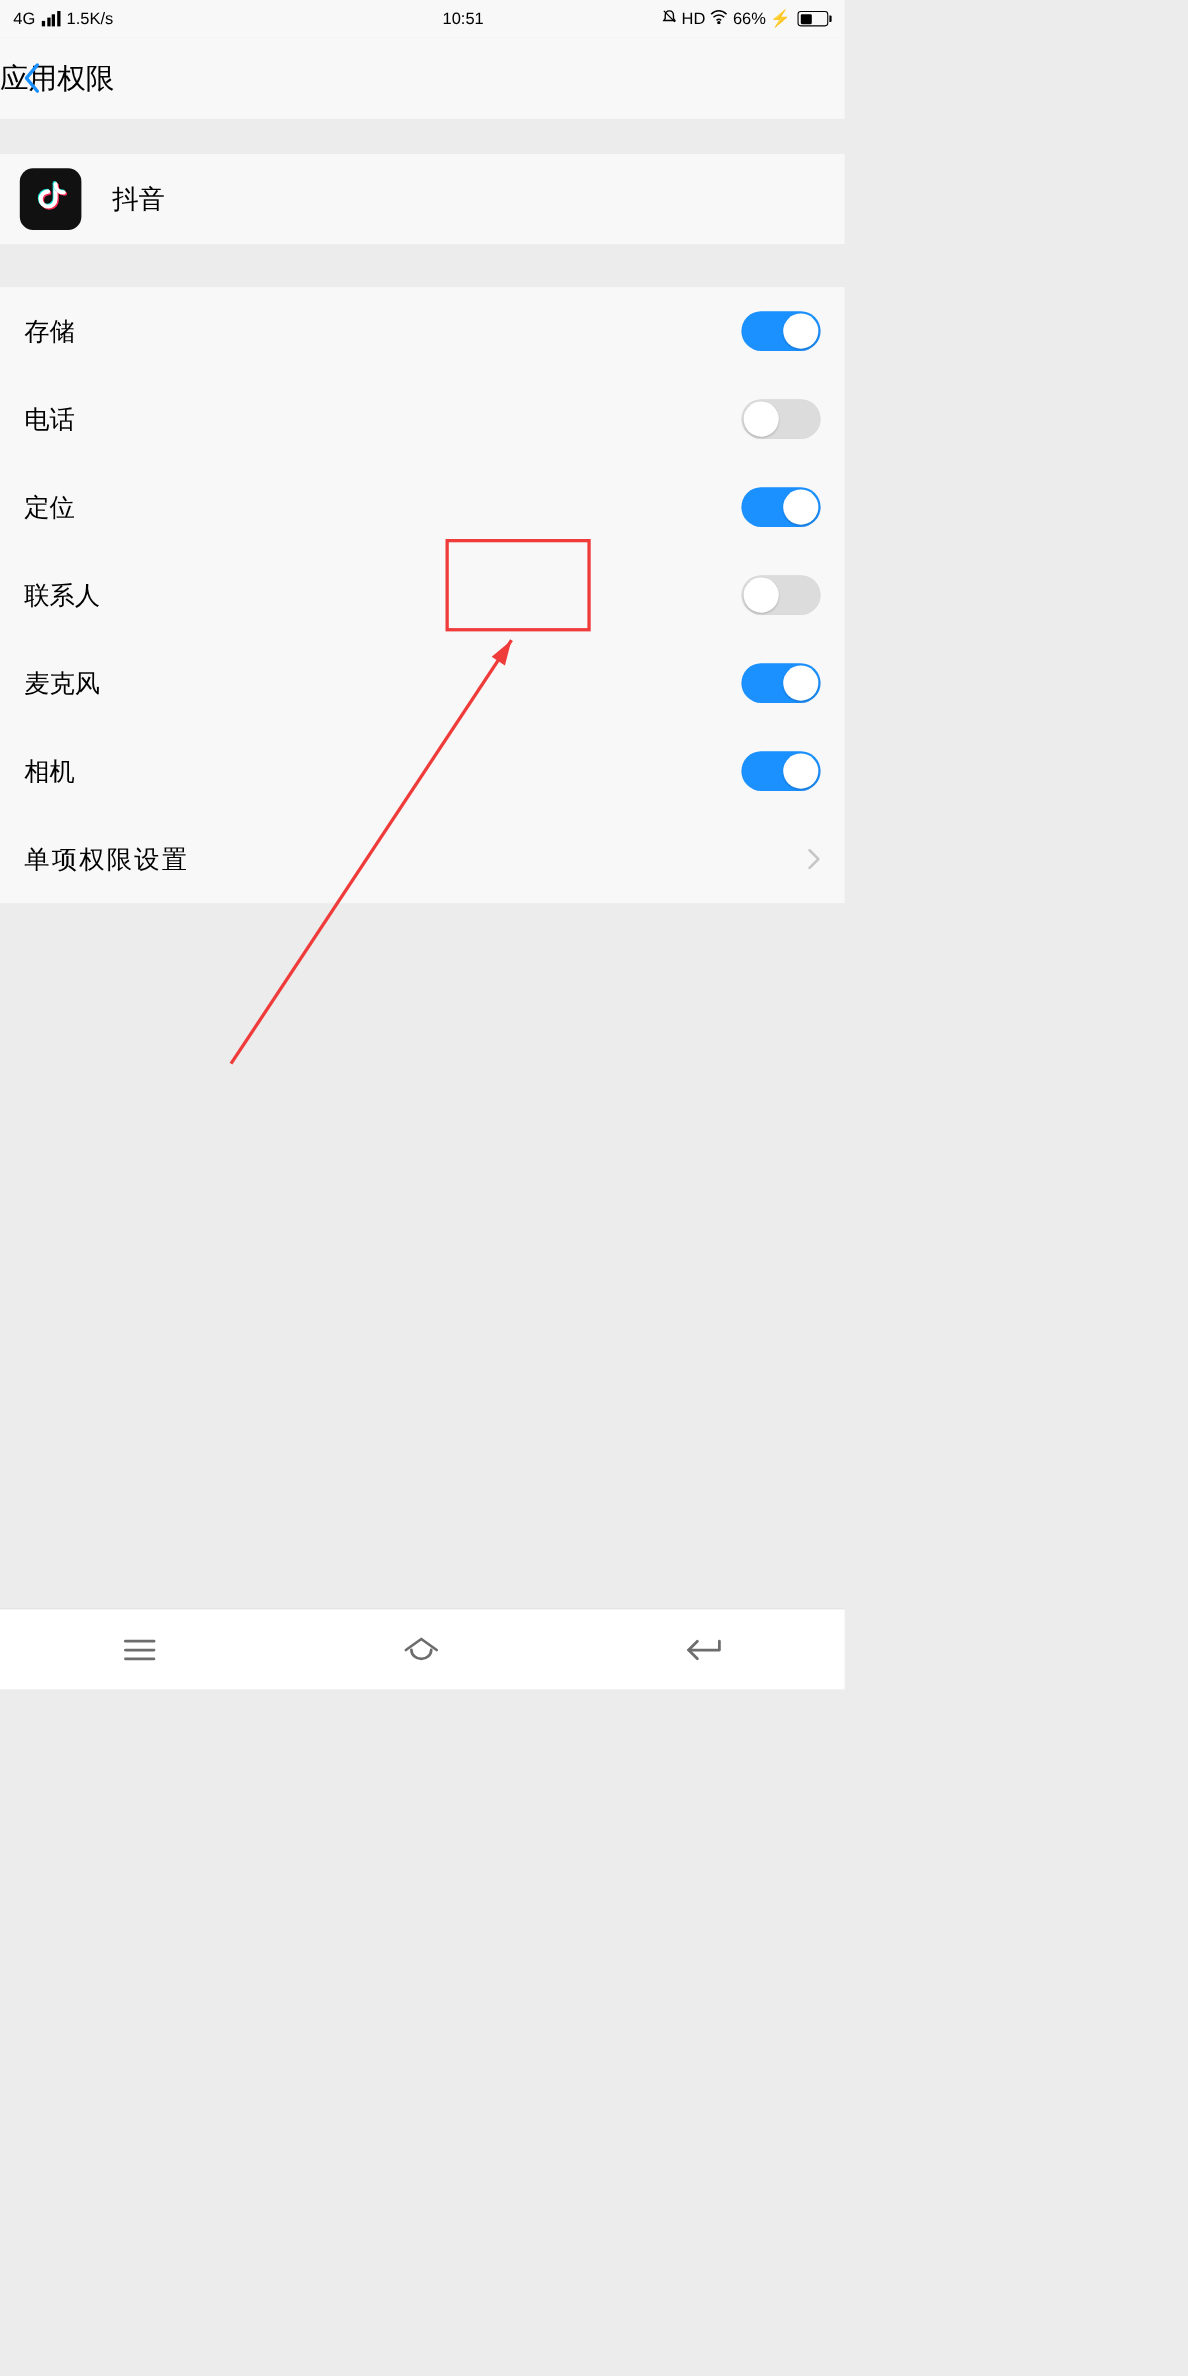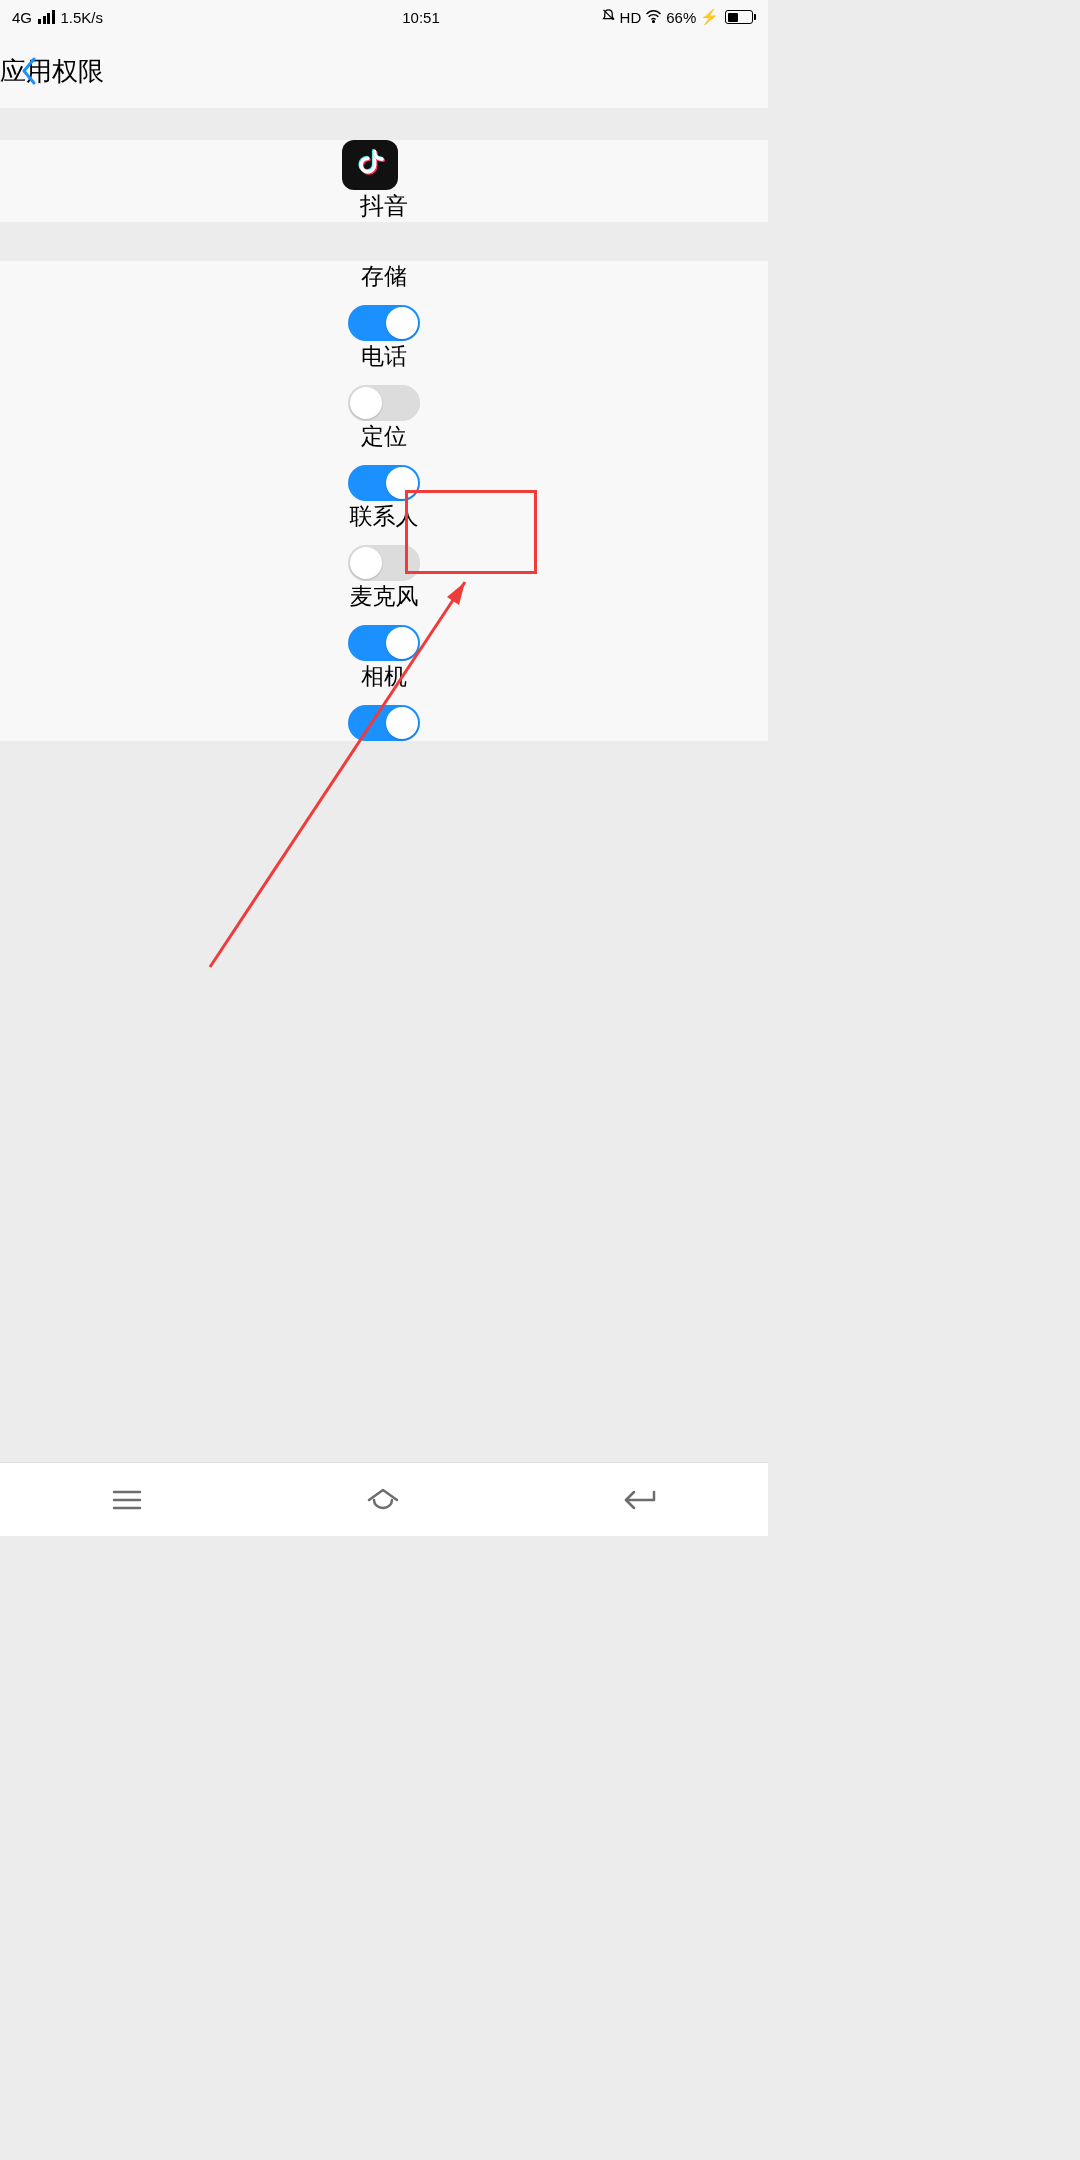--- a/index.html
+++ b/index.html
@@ -17,26 +17,26 @@
   .battery { display:inline-flex; align-items:center; margin-left:2px; }
   .battery-body { width:28px; height:14px; border:1.5px solid #000; border-radius:3px; position:relative; }
   .battery-fill { position:absolute; top:1.5px; bottom:1.5px; left:1.5px; width:40%; background:#000; border-radius:1px; }
   .battery-tip { width:2px; height:6px; background:#000; margin-left:1px; border-radius:0 1px 1px 0; }
 
   .nav-bar { position:absolute; top:34px; left:0; width:100%; height:74px; background:#f8f8f8; display:flex; align-items:center; justify-content:flex-start; }
   .nav-back { position:absolute; left:20px; top:50%; transform:translateY(-50%); }
   .nav-back svg { display:block; }
   .nav-title { font-size:26px; font-weight:500; }
 
-  .app-section { position:absolute; top:140px; left:0; width:100%; height:82px; background:#f8f8f8; display:flex; align-items:center; padding:0 18px;flex-direction:column; }
+  .app-section { position:absolute; top:140px; left:0; width:100%; height:82px; background:#f8f8f8; display:flex; align-items:center; padding:0 18px; }
   .app-icon { width:56px; height:56px; background:#111; border-radius:12px; display:flex; align-items:center; justify-content:center; margin-right:28px; }
   .app-name { font-size:24px; }
 
   .perm-section { position:absolute; top:261px; left:0; width:100%; background:#f8f8f8; }
-  .row { height:80px; display:flex; align-items:center; padding:0 22px; position:relative;flex-direction:column; }
+  .row { height:80px; display:flex; align-items:center; padding:0 22px; position:relative; }
   .row-label { font-size:23px; }
   .row-label.wide { letter-spacing:2px; }
   .spacer { flex:1; }
 
   .switch { width:72px; height:36px; border-radius:18px; background:#dcdcdc; position:relative; box-shadow:inset 0 0 1px rgba(0,0,0,0.08); }
   .switch .knob { position:absolute; top:2px; left:2px; width:32px; height:32px; border-radius:16px; background:#fff; box-shadow:0 1px 2px rgba(0,0,0,0.2); transition:left .15s; }
   .switch.on { background:#1a91ff; }
   .switch.on .knob { left:38px; }
 
   .chev-right svg { display:block; }
@@ -148,20 +148,29 @@
         <div class="knob"></div>
       </div>
   </div>
   <div class="row">
     <span class="row-label">相机</span>
     <span class="spacer"></span>
     <div class="switch on">
         <div class="knob"></div>
       </div>
   </div>
+  <div class="row">
+    <span class="row-label wide">单项权限设置</span>
+    <span class="spacer"></span>
+    <span class="chev-right">
+      <svg width="12" height="20" viewBox="0 0 12 20" fill="none" stroke="#c6c6c6" stroke-width="2.4" stroke-linecap="round" stroke-linejoin="round">
+          <polyline points="2,2 10,10 2,18"></polyline>
+        </svg>
+    </span>
+  </div>
 </div>
 
 <div class="nav-soft">
   <div class="nav-btn">
     <svg width="34" height="24" viewBox="0 0 34 24" stroke="#6d6d6d" stroke-width="2.5" stroke-linecap="round">
         <line x1="4" y1="4" x2="30" y2="4"></line>
         <line x1="4" y1="12" x2="30" y2="12"></line>
         <line x1="4" y1="20" x2="30" y2="20"></line>
       </svg>
   </div>

